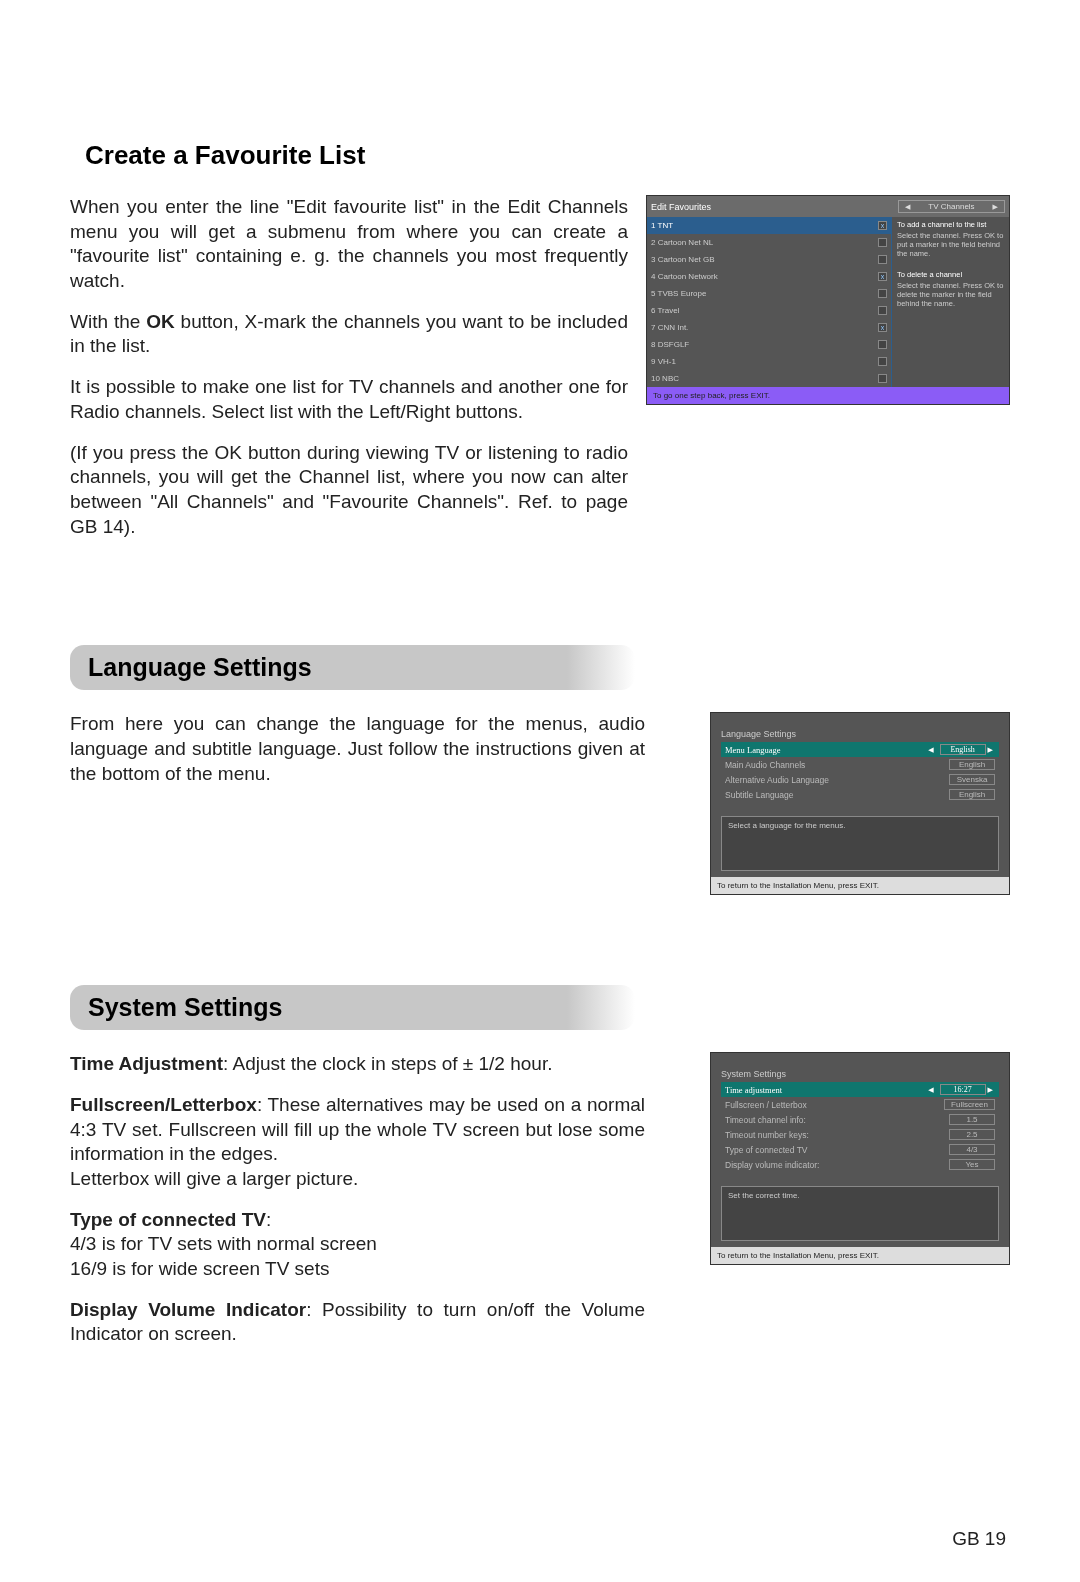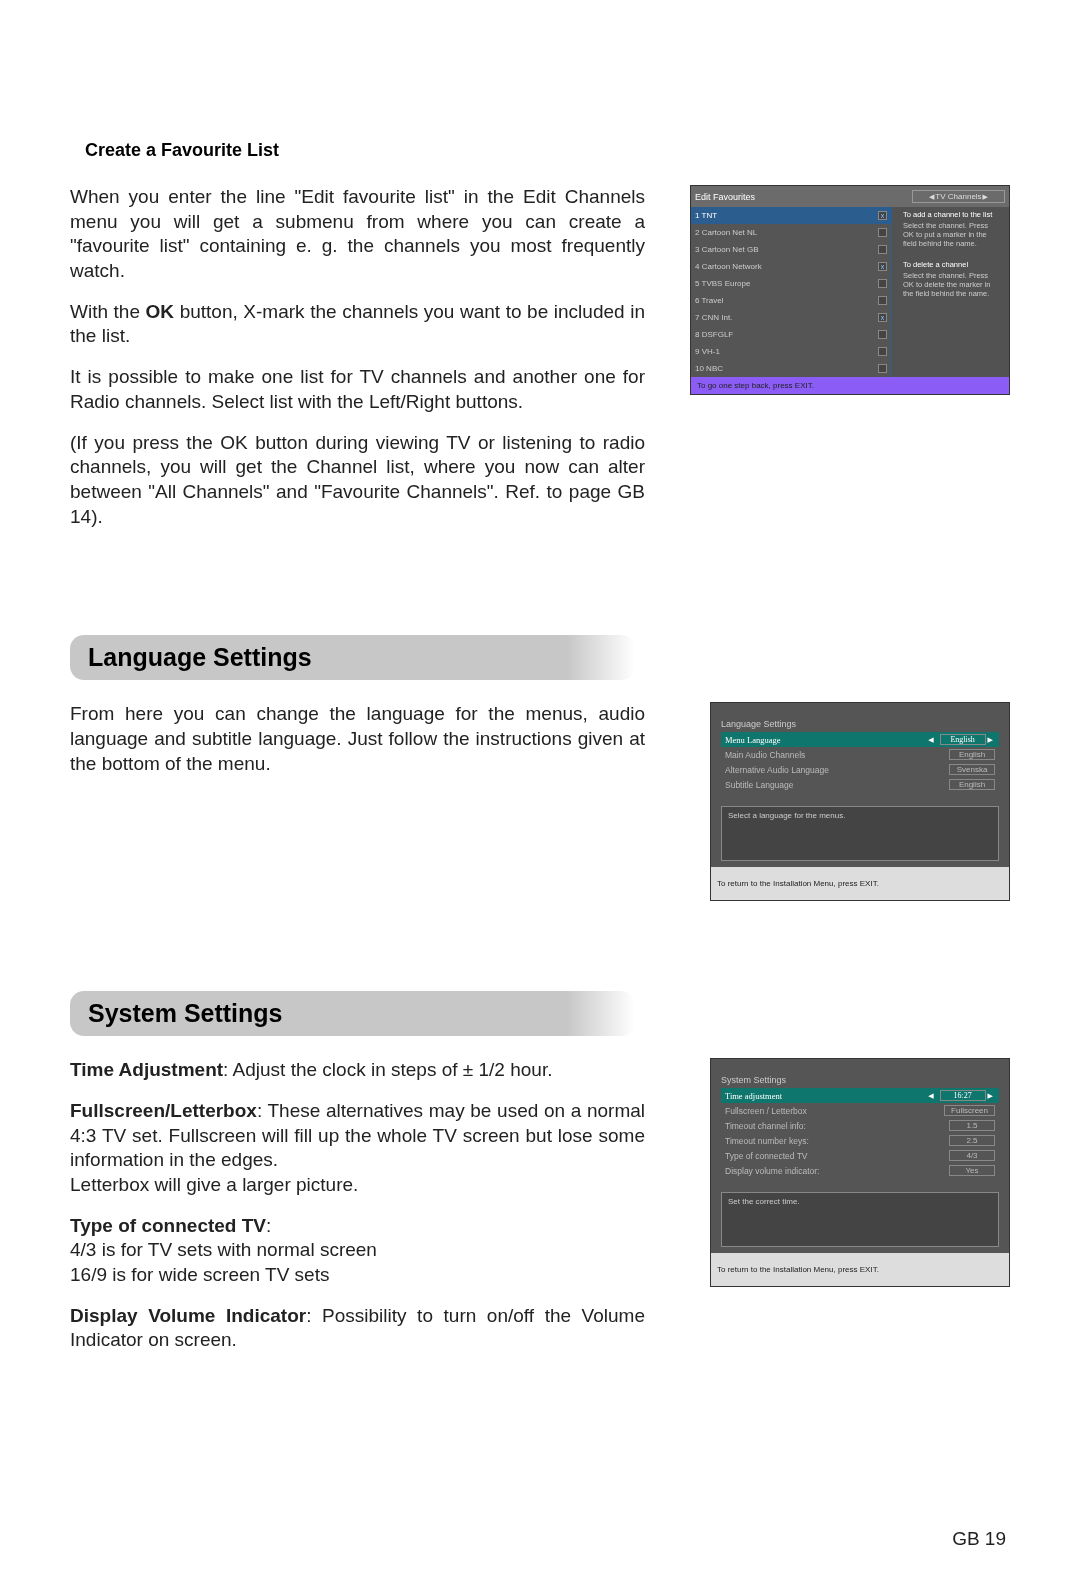--- a/index.html
+++ b/index.html
@@ -7,21 +7,21 @@
     background: #fff;
     font-family: Arial, Helvetica, sans-serif;
     width: 1080px;
     height: 1582px;
     position: relative;
     padding: 140px 70px 40px 70px;
     color: #222;
   }
   .section { margin-bottom: 90px; position: relative; }
   .section-title-plain {
-    font-size: 18px;
+    font-size: 26px;
     font-weight: bold;
     margin-left: 15px;
     margin-bottom: 24px;
     color: #000;
   }
   .section-title-box {
     display: inline-block;
     background: linear-gradient(to right, #c7c7c7 88%, #fff 100%);
     padding: 8px 28px 8px 18px;
     font-size: 25px;
@@ -45,37 +45,37 @@
   .text-col p { margin-bottom: 16px; }
   .text-col strong { font-weight: bold; }
   .screenshot-col {
     flex: 1;
     display: flex;
     justify-content: flex-end;
   }
 
   
   .osd {
-    width: 320px;
+    width: 364px;
     border: 1px solid #333;
     font-size: 8.5px;
     color: #eee;
     font-family: Arial, sans-serif;
   }
   .osd-header {
     display: flex;
     background: #6b6b6b;
     padding: 4px 4px;
     gap: 6px;
     align-items: center;
   }
   .osd-header .hleft { flex: 1; font-size: 9px; color:#fff; }
   .osd-header .hsel {
-    border: 1px solid #999; padding: 1px 16px; font-size: 8px; color:#ddd;
-    display:flex; align-items:center; gap:1px;text-align:right;
+    border: 1px solid #999; padding: 1px 6px; font-size: 8px; color:#ddd;
+    display:flex; align-items:center; gap:18px;text-align:right;
   }
   .osd-header .arrow { font-size:7px; }
   .osd-body {
     display: flex;
     background: #555;
   }
   .osd-list {
     flex: 1;
     padding: 0;
   }
@@ -92,21 +92,21 @@
   .osd-list-row .chk {
     width: 9px; height: 9px; border:1px solid #888; margin-left:auto;
     display:flex; align-items:center; justify-content:center;
     font-size:7px; color:#8fc7ff; background:#444;
   }
   .osd-list-row .chk.on::before { content:"x"; }
   .osd-right {
     width: 118px;
     border-left: 1px solid #2b5e8e;
     background: #525252;
-    padding: 3px 11px;
+    padding: 3px 5px;
     font-size: 7.5px;
     color:#ccc;
   }
   .osd-right .blk { margin-bottom: 12px; }
   .osd-right .blk .t { color:#fff; margin-bottom:2px; }
   .osd-footer {
     background: #8b5cf6;
     color: #222;
     font-size: 8px;
     padding: 4px 6px;
@@ -139,21 +139,21 @@
   .osd2-row.hl .arrow { font-size:7px; margin: 0 2px; color:#fff; }
   .osd2-help {
     margin-top: 14px;
     border:1px solid #888;
     background:#444;
     color:#ccc;
     padding: 4px 6px 40px 6px;
     font-size:8px;
   }
   .osd2-footer {
-    background:#ddd; color:#222; font-size:8px; padding:12px 6px;
+    background:#ddd; color:#222; font-size:8px; padding:4px 6px;
   }
 
   .page-num {
     position: absolute;
     bottom: 32px;
     right: 74px;
     font-size: 19px;
     color:#222;
   }
 </style>

